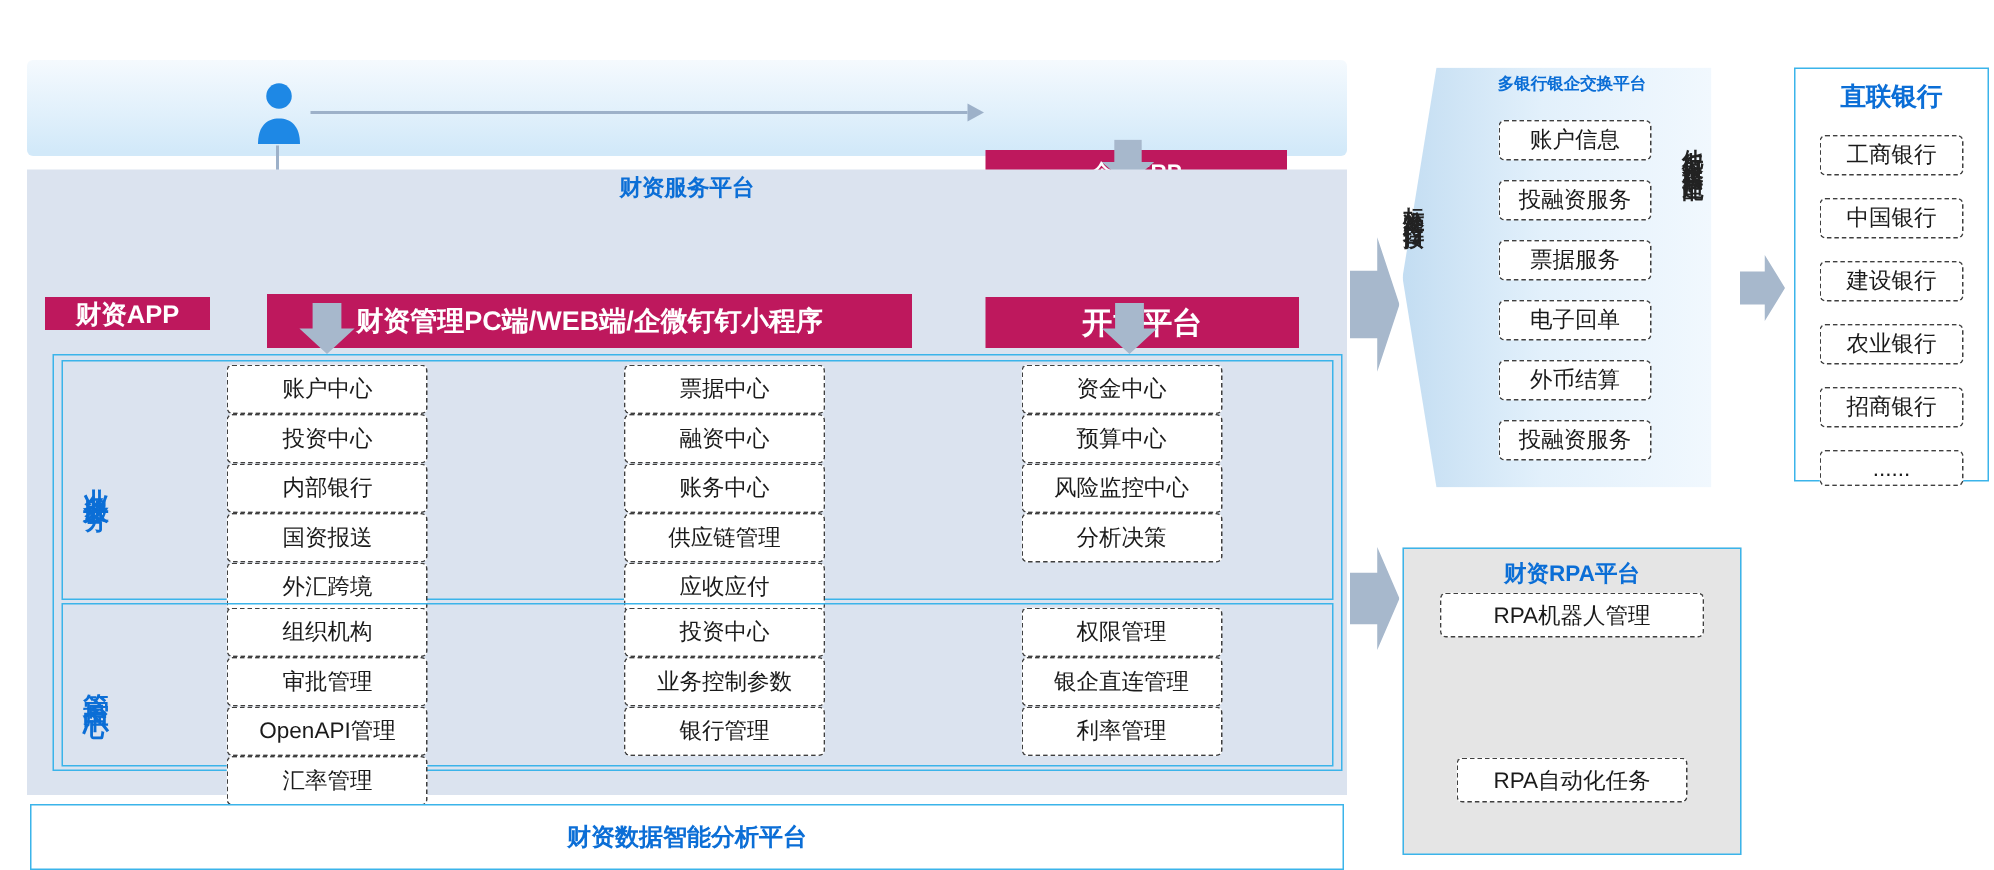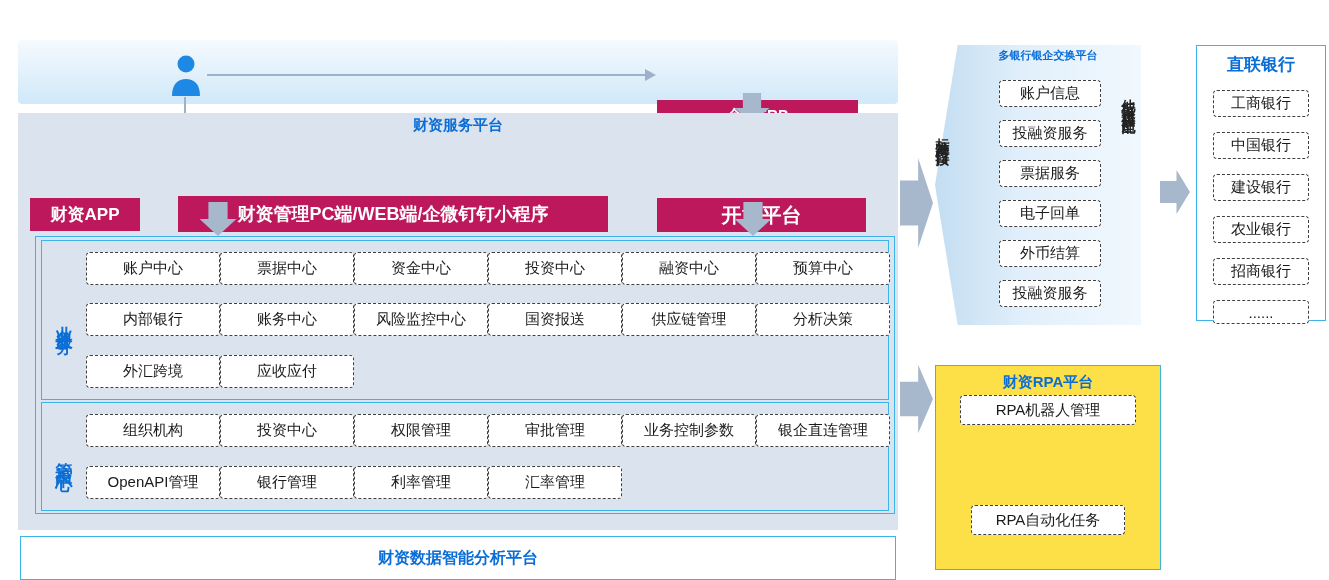--- a/index.html
+++ b/index.html
@@ -47,21 +47,21 @@
   }
 
   .blue-box { position:absolute; border:1px solid #3bb4ea; }
 
   .section { position:absolute; border:1px solid #3bb4ea; display:flex; }
   .label-col { width:44px; display:flex; align-items:center; justify-content:center; flex:none; }
   .v-label {
     writing-mode:vertical-rl; text-orientation:upright;
     color:#0b6ed6; font-weight:bold; font-size:17px; letter-spacing:4px; line-height:1;
   }
-  .grid5 { flex:1; display:grid; grid-template-columns:repeat(6,1fr); place-items:center; padding:2px 8px 2px 0; }
+  .grid5 { flex:1; display:grid; grid-template-columns:repeat(3,1fr); place-items:center; padding:2px 8px 2px 0; }
 
   .dashed-box {
     background:#fff; border:1.5px dashed #3f3f3f; border-radius:4px;
     display:flex; align-items:center; justify-content:center;
     font-size:15px; color:#1a1a1a; white-space:nowrap; box-sizing:border-box;
   }
   .module-box { width:134px; height:33px; }
 
   .bottom-bar {
     position:absolute; left:20px; top:536px; width:876px; height:44px;
@@ -93,21 +93,21 @@
   
   .panel-title { position:absolute; left:0; top:7px; width:100%; text-align:center;
     color:#0b6ed6; font-weight:bold; }
   .banks-panel { position:absolute; left:1196px; top:45px; width:130px; height:276px;
     background:#fff; border:1px solid #3bb4ea; box-sizing:border-box; }
   .banks-items { position:absolute; left:0; top:44px; width:100%;
     display:flex; flex-direction:column; align-items:center; gap:15px; }
   .bank-box { width:96px; height:27px; }
 
   .rpa-panel { position:absolute; left:935px; top:365px; width:226px; height:205px;
-    background:#fde047; border:1px solid #3bb4ea; box-sizing:border-box; }
+    background:#e5e5e5; border:1px solid #3bb4ea; box-sizing:border-box; }
   .rpa-box { position:absolute; left:50%; transform:translateX(-50%); height:30px; padding:0 16px; }
 </style>
 </head>
 <body>
 
 <div class="canvas">
 
   <div class="top-band"></div>
 
   <div class="person">
@@ -127,21 +127,21 @@
   <div class="line" style="left:388px;top:127px;width:2px;height:24px"></div>
   <div class="tri-down" style="left:383px;top:150px"></div>
 
   <div class="btn" style="left:657px;top:61px;width:201px;height:30px;font-size:15px">企业ERP</div>
 
   <div class="block-arrow arrow-down-shape" style="left:733px;top:93px;width:38px;height:30px"></div>
 
   <div class="main-panel"></div>
   <div class="platform-label">财资服务平台</div>
 
-  <div class="btn" style="left:30px;top:159px;width:110px;height:33px;font-size:17px">财资APP</div>
+  <div class="btn" style="left:30px;top:159px;width:110px;height:22px;font-size:17px">财资APP</div>
   <div class="btn" style="left:178px;top:157px;width:430px;height:36px;font-size:18px">财资管理PC端/WEB端/企微钉钉小程序</div>
   <div class="btn" style="left:657px;top:159px;width:209px;height:34px;font-size:20px">开放平台</div>
 
   <div class="block-arrow arrow-down-shape" style="left:198px;top:202px;width:40px;height:34px"></div>
   <div class="block-arrow arrow-down-shape" style="left:733px;top:202px;width:40px;height:34px"></div>
 
   <div class="blue-box" style="left:35px;top:236px;width:858px;height:276px"></div>
 
   <div class="section" style="left:41px;top:240px;width:846px;height:158px">
     <div class="label-col">

